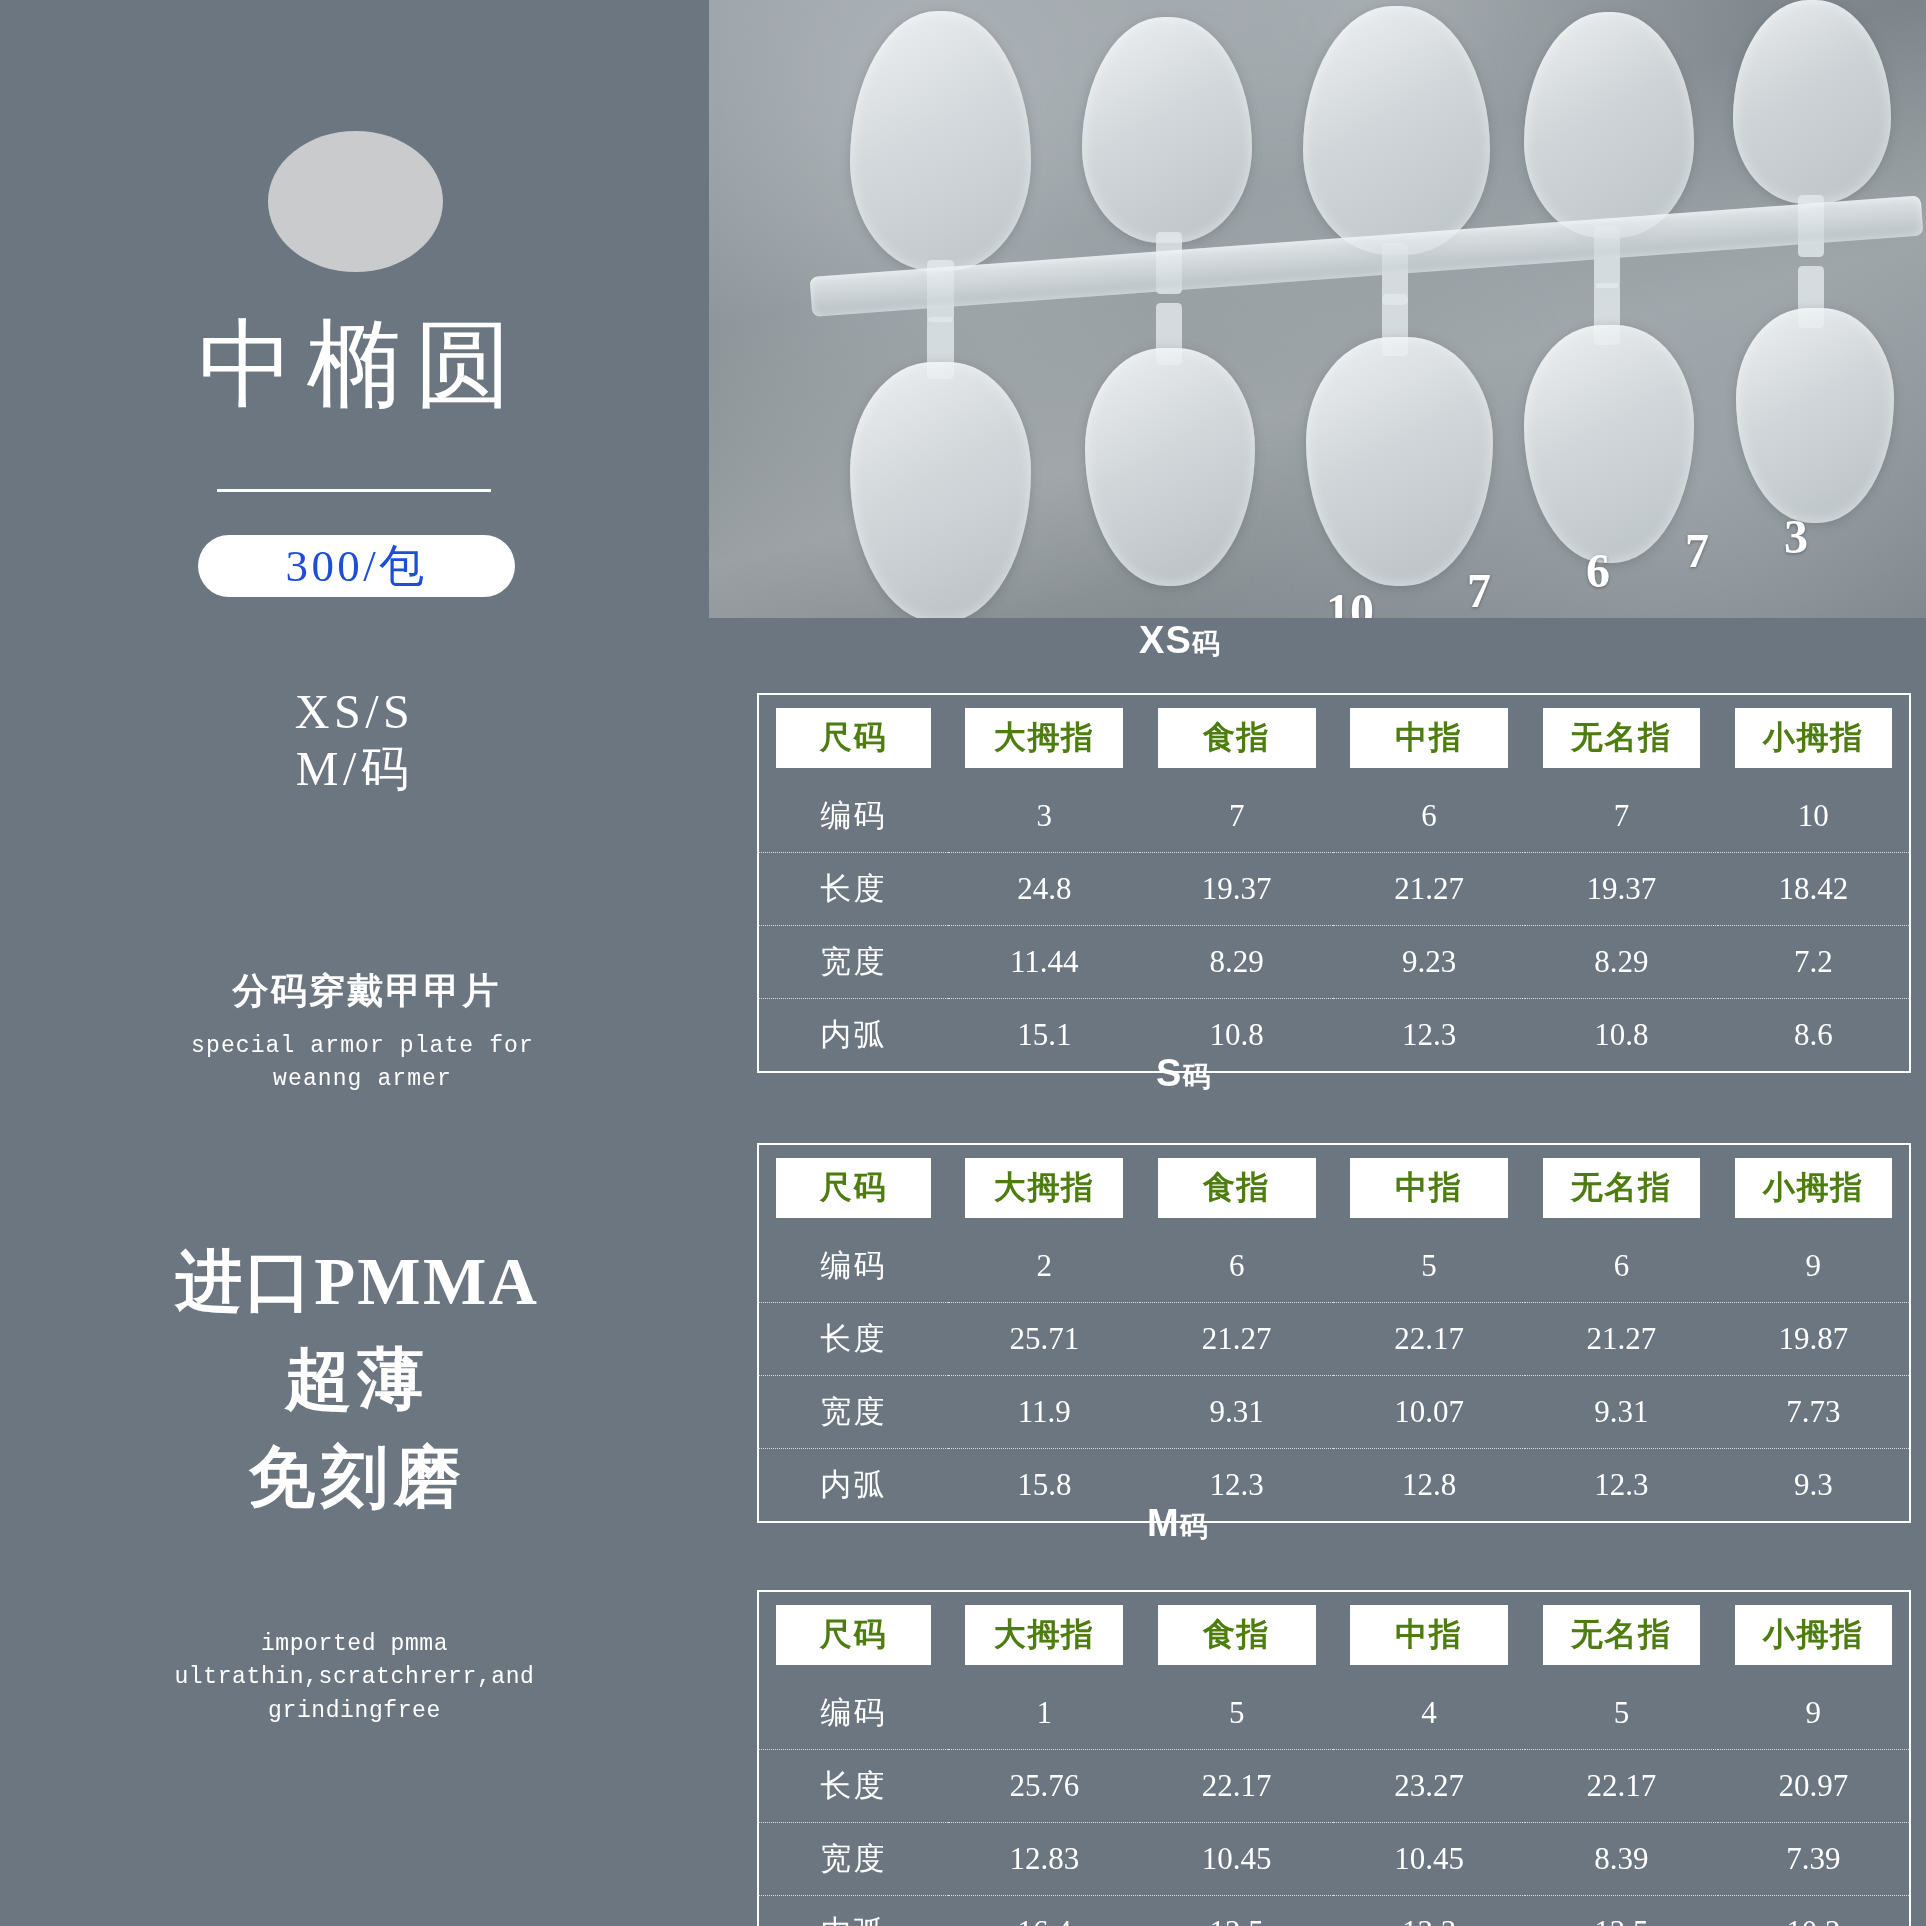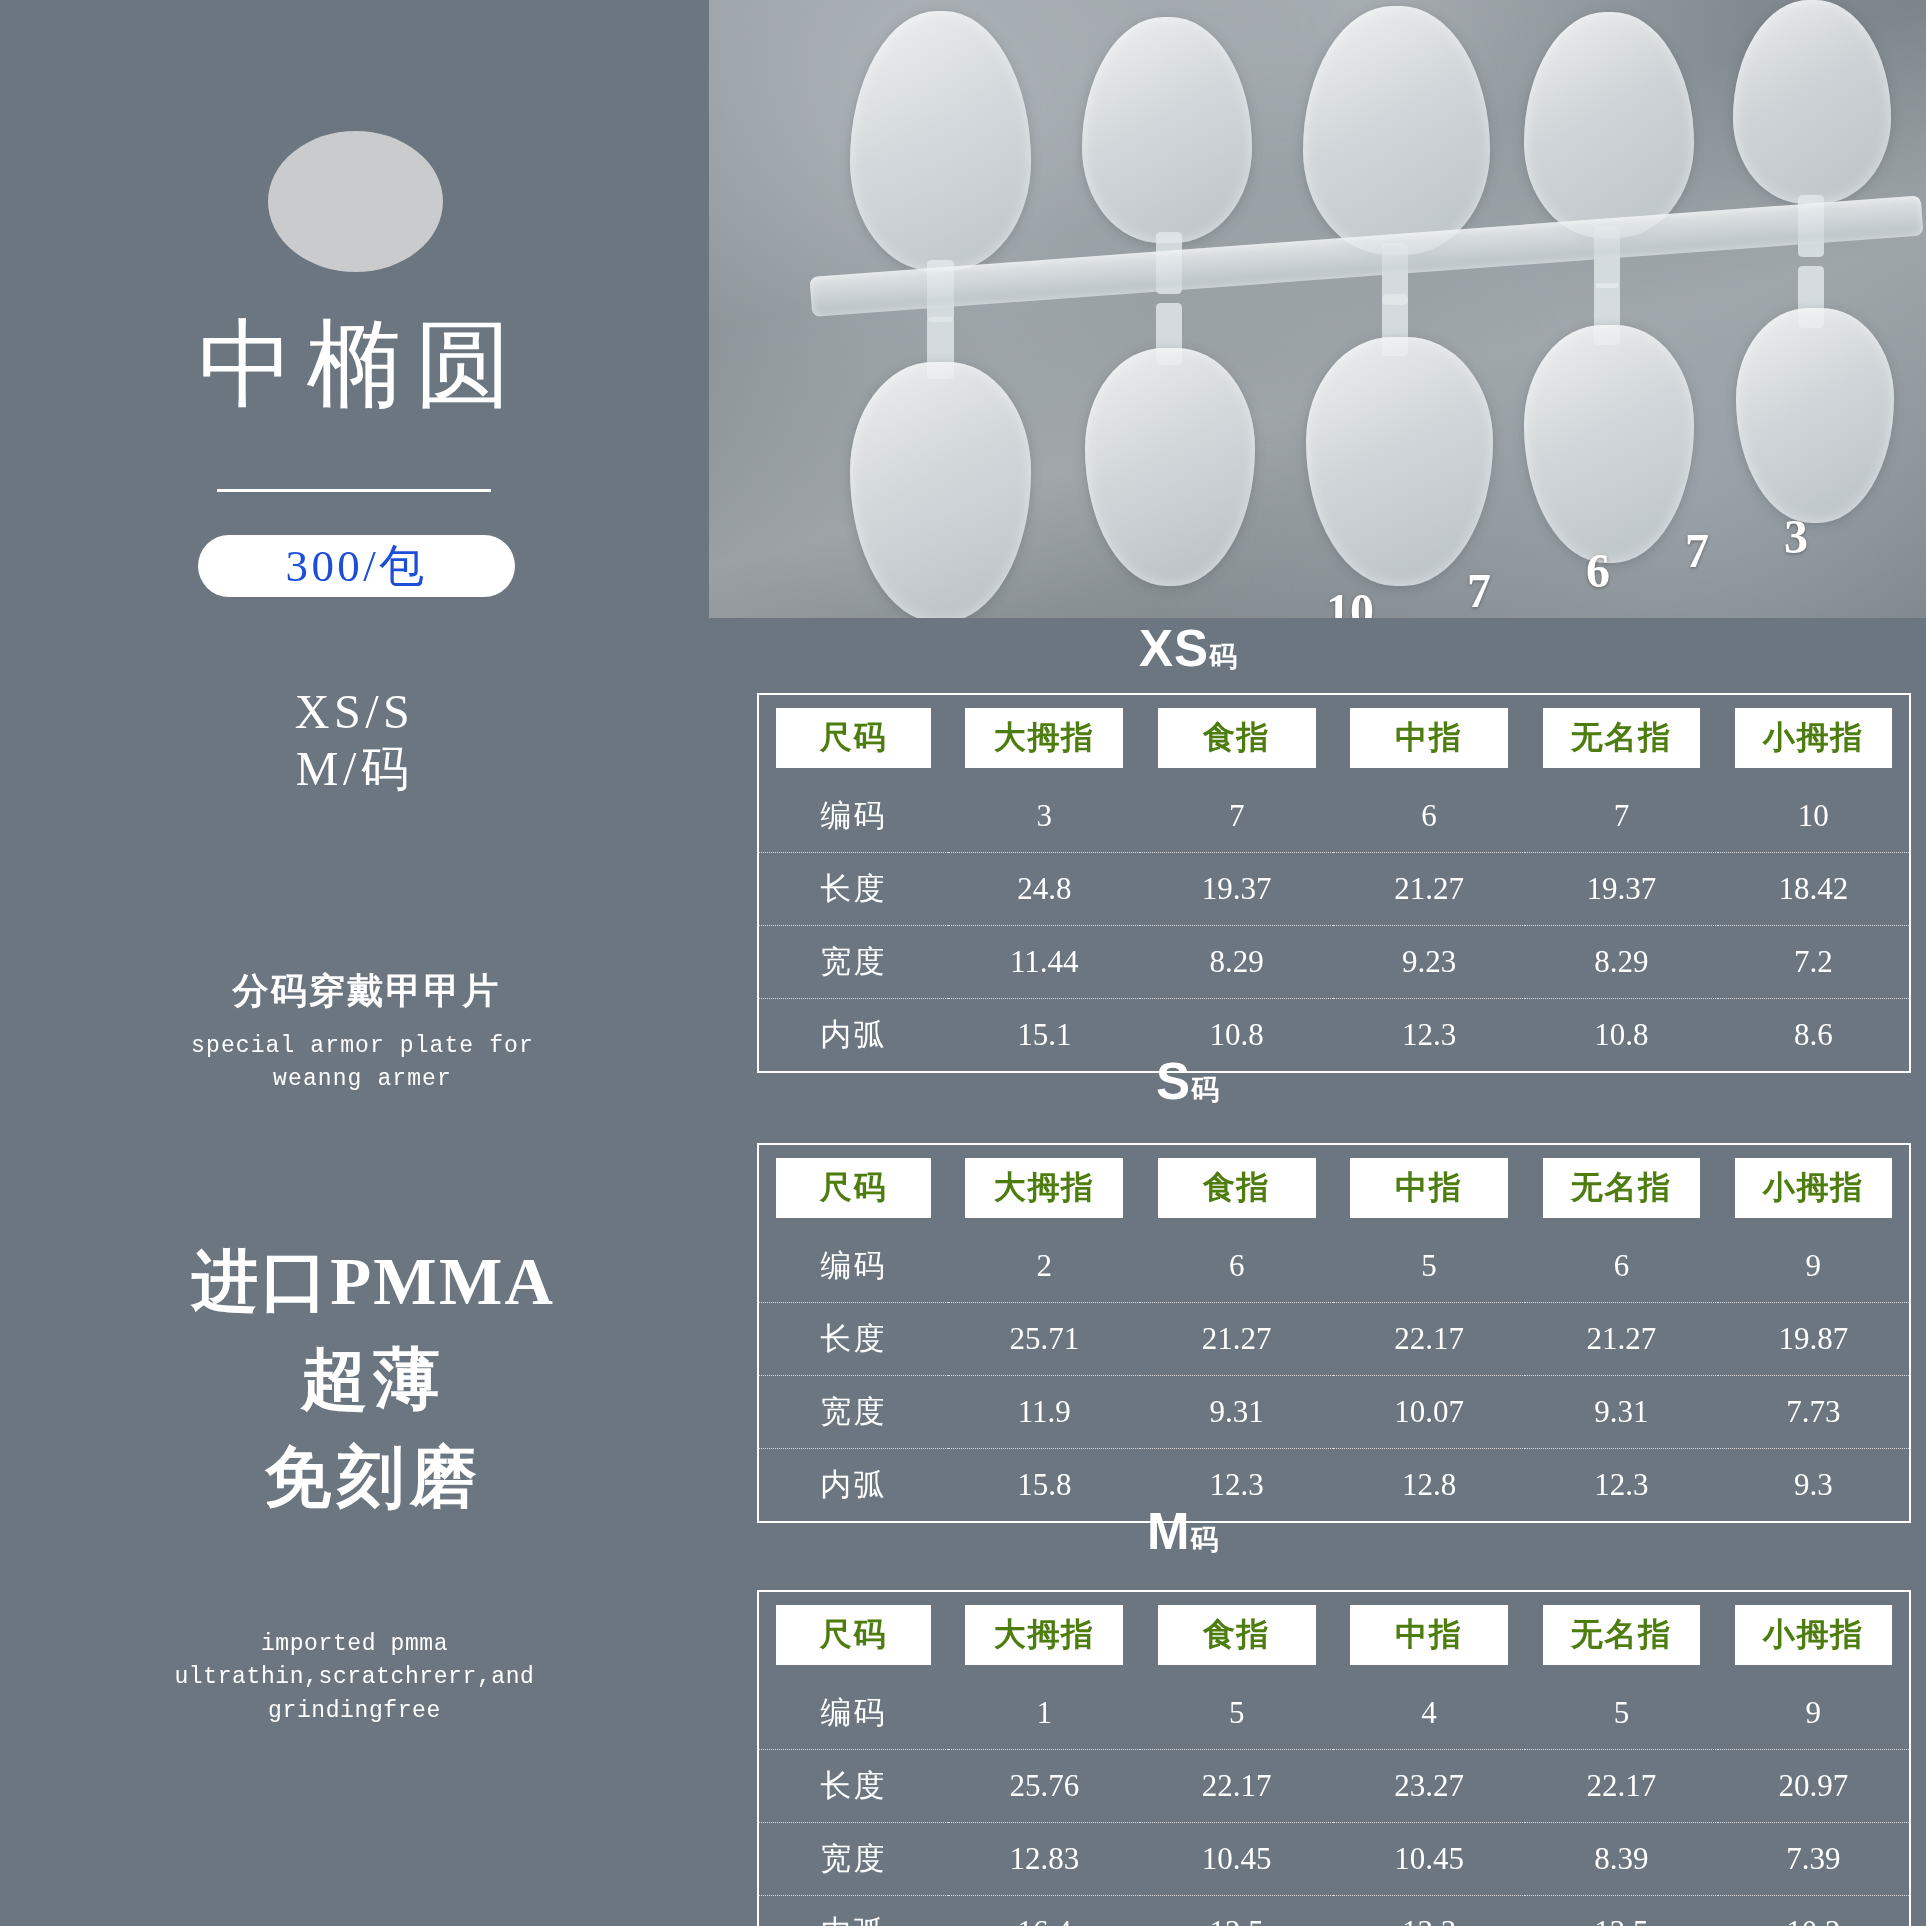--- a/index.html
+++ b/index.html
@@ -116,21 +116,20 @@
     left: 0;
     top: 1233px;
     width: 709px;
     text-align: center;
     font-size: 67px;
     line-height: 1.46;
     letter-spacing: 5.7px;
     font-weight: bold;
     font-family: "Liberation Serif", serif;
     text-indent: 5.7px;
-    padding-left: 16px;
   }
   .features div:first-child { letter-spacing: 2.3px; }
   .feat-en {
     position: absolute;
     left: 0;
     top: 1628px;
     width: 709px;
     text-align: center;
     font-size: 23px;
     line-height: 1.45;
@@ -189,21 +188,21 @@
     font-family: "Liberation Serif", serif;
     text-shadow: 0 1.1px 3.4px rgba(0,0,0,0.35);
   }
 
   .size-head {
     position: absolute;
     color: #ffffff;
     font-family: "Liberation Sans", sans-serif;
   }
   .size-head .big {
-    font-size: 51px;
+    font-size: 38px;
     font-weight: bold;
     letter-spacing: 1.1px;
   }
   .size-head .small {
     font-size: 28px;
     font-weight: bold;
     font-family: "Liberation Serif", serif;
   }
 
   table.spec {

